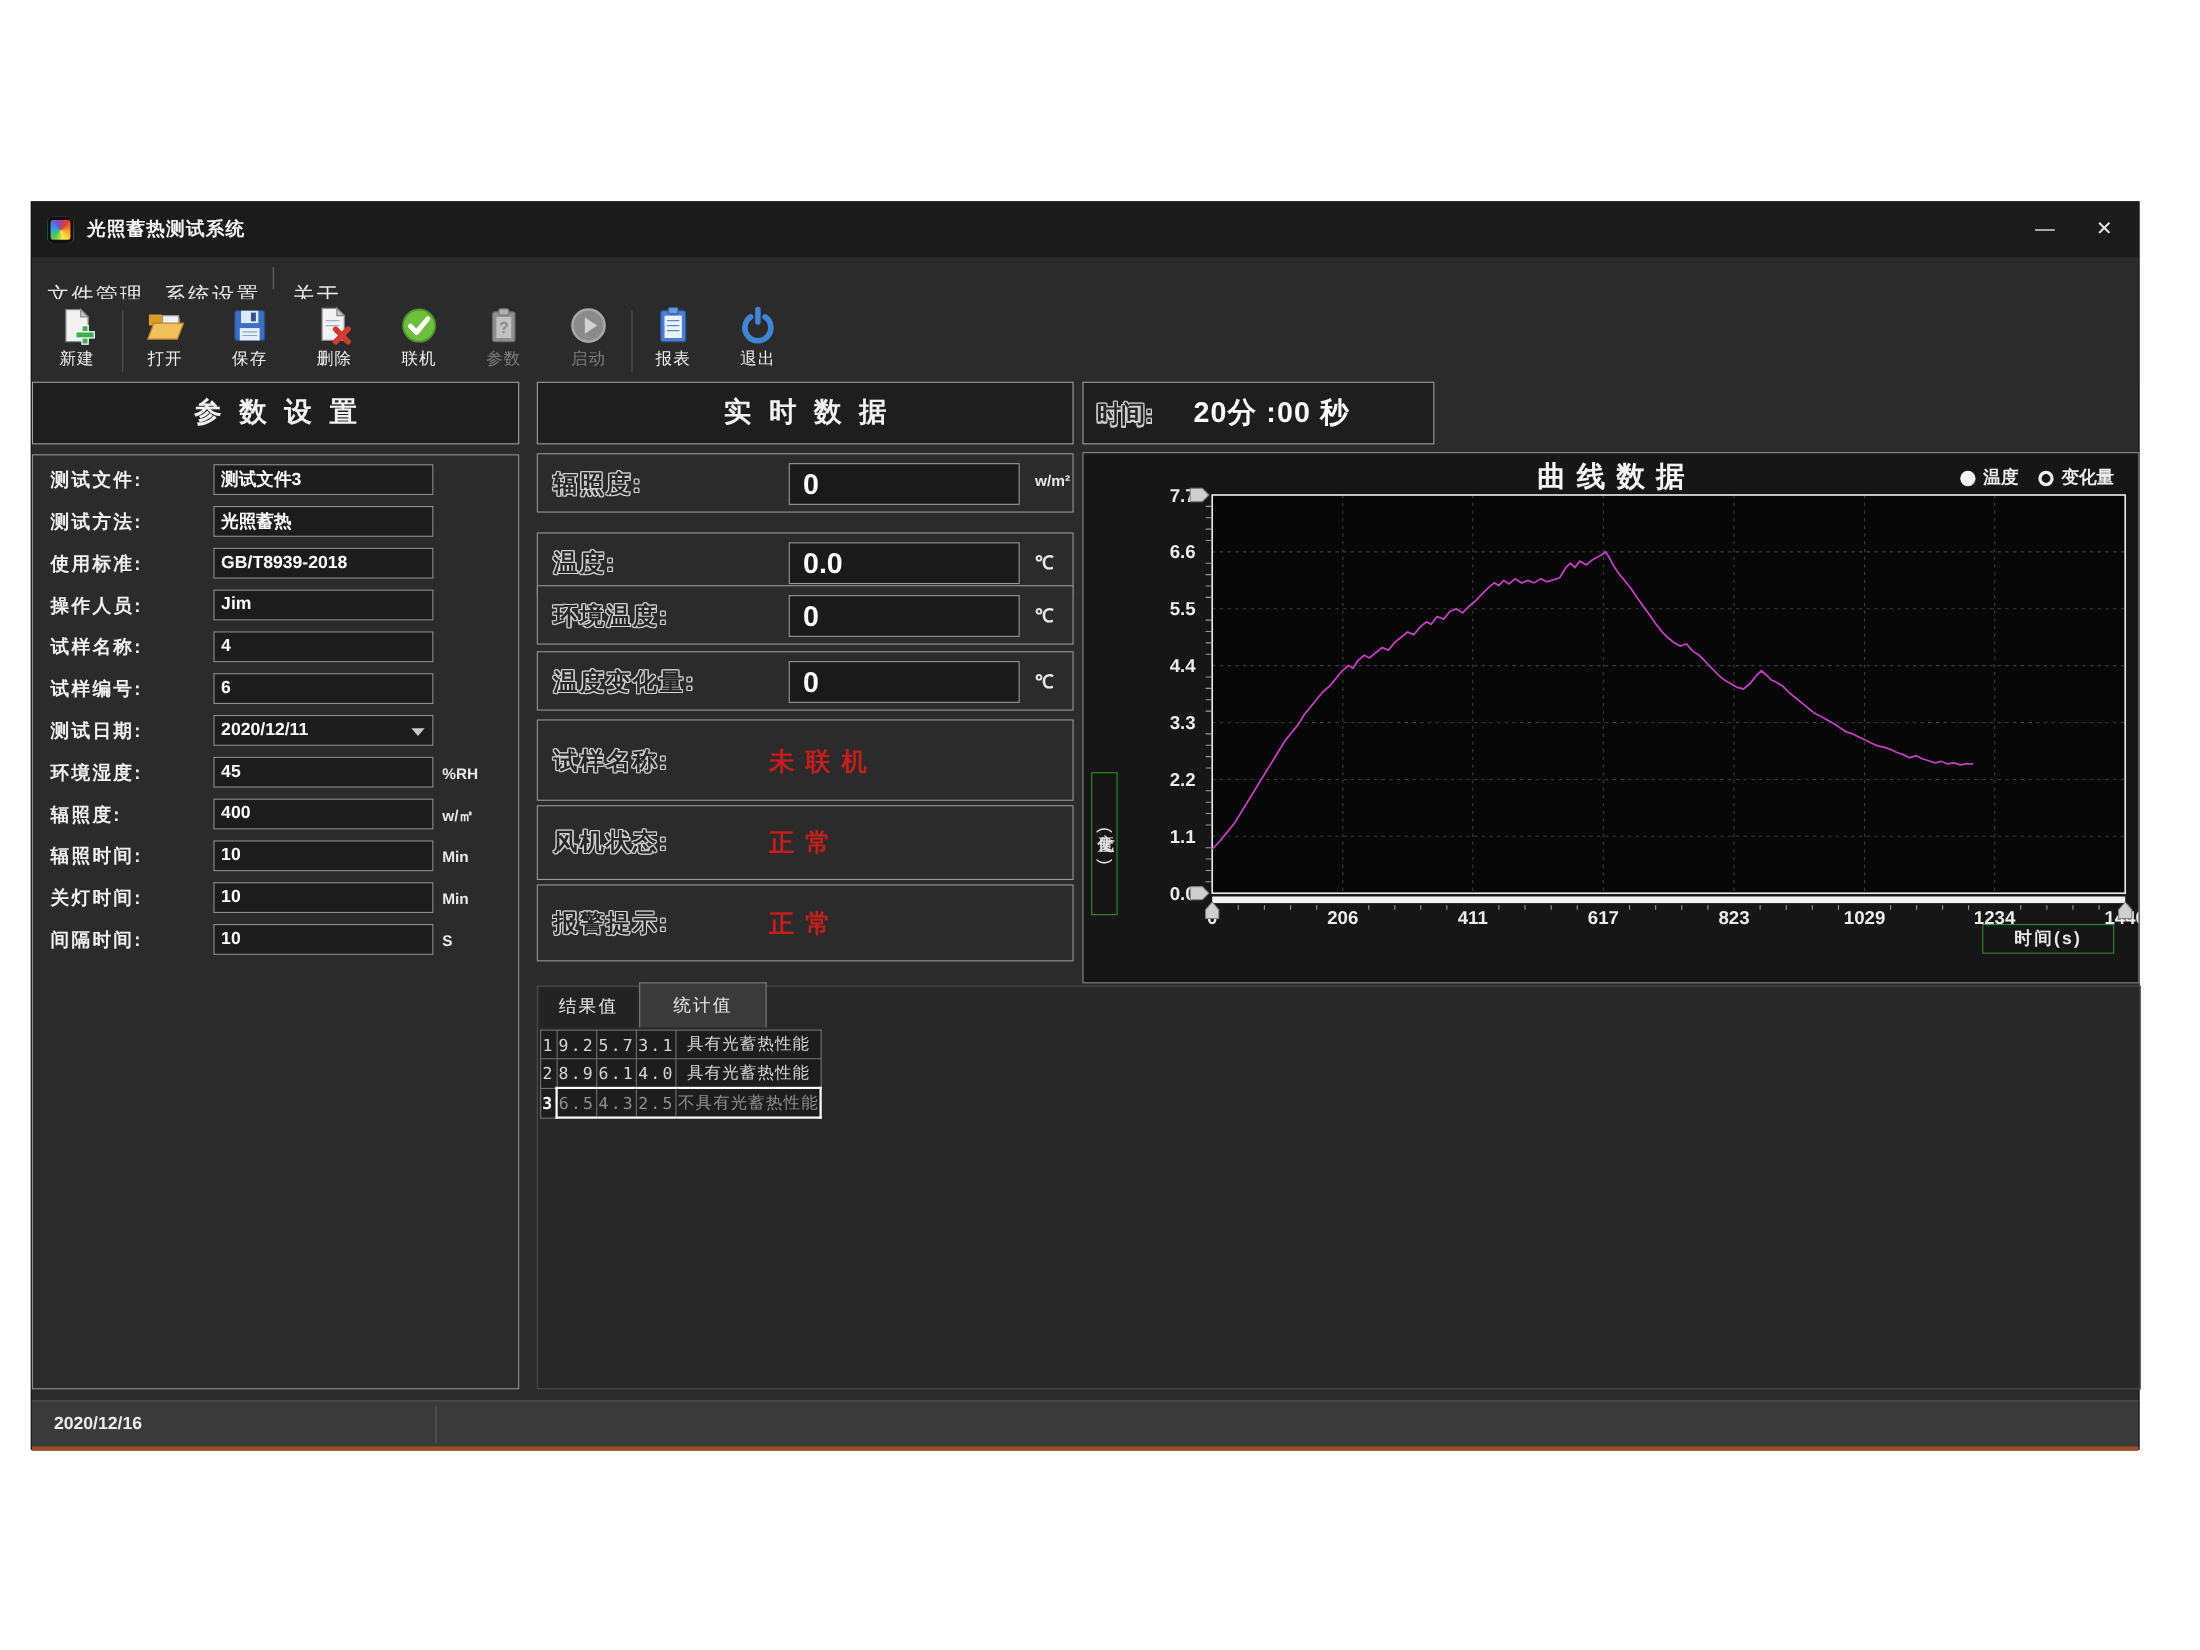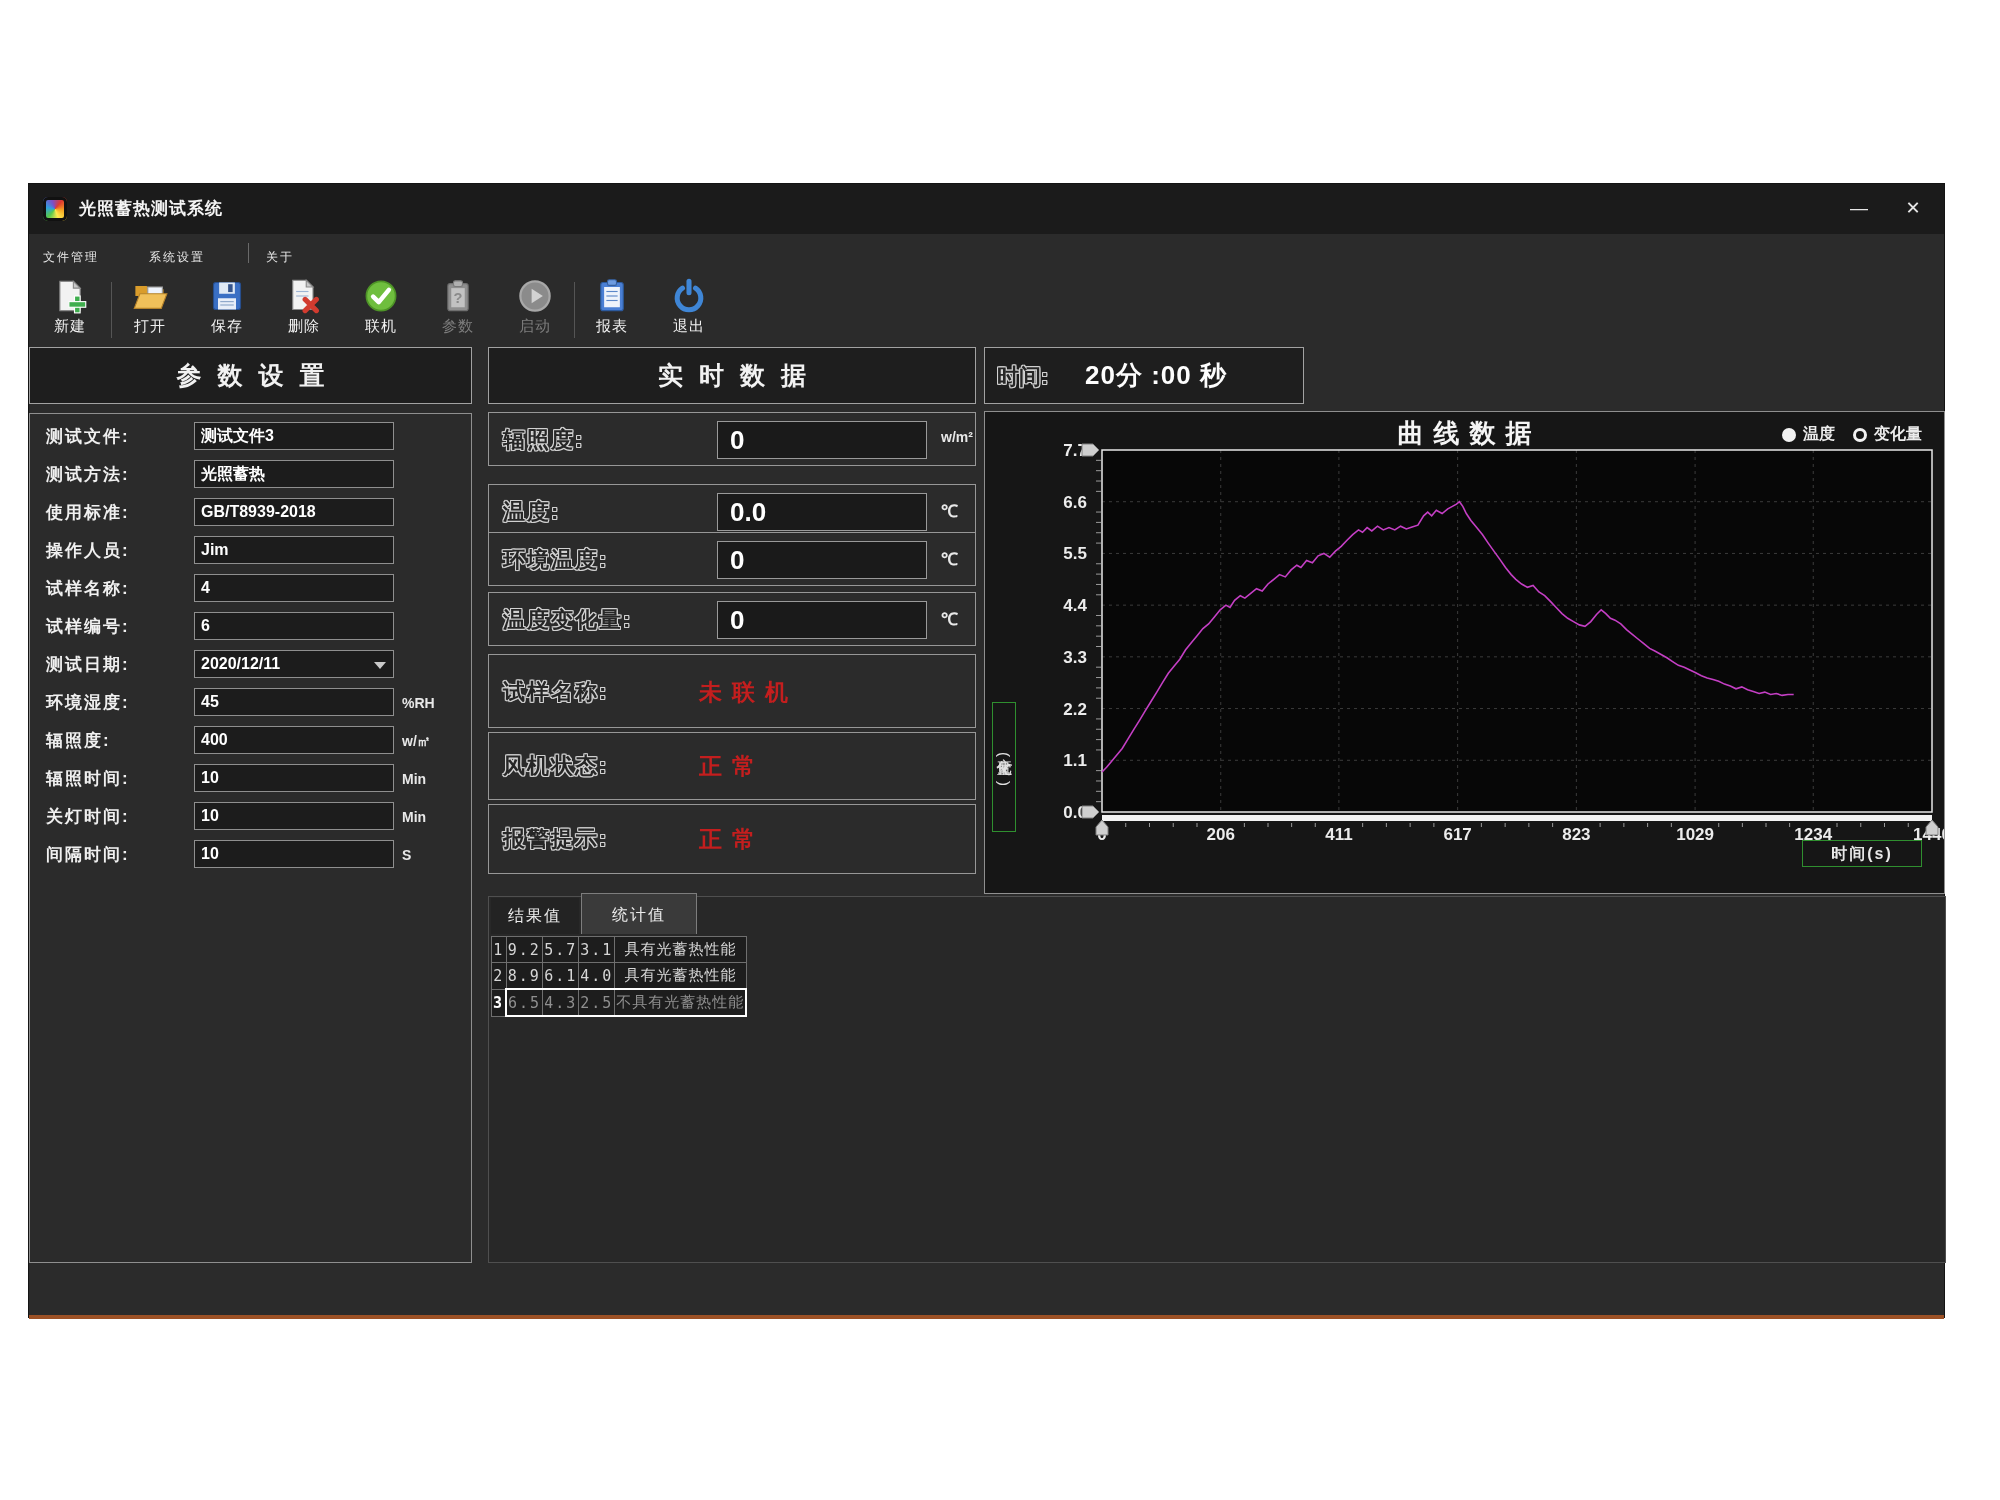--- a/index.html
+++ b/index.html
@@ -8,21 +8,21 @@
   
   .titlebar{position:absolute;left:0;top:0;width:100%;height:50px;background:#1b1b1b;}
   .appicon{position:absolute;left:14px;top:13px;width:24px;height:24px;border-radius:5px;
     background:conic-gradient(from 40deg,#e03a2f,#f5a623,#ffe94d,#57c84d,#2f9fe0,#7a4fc9,#e03a2f);
     box-shadow:inset 0 0 0 3px #111;}
   .apptitle{position:absolute;left:50px;top:0;height:50px;line-height:50px;color:#f5f5f5;font-size:17px;font-weight:bold;letter-spacing:1px;}
   .winbtn{position:absolute;top:0;height:50px;line-height:48px;width:46px;text-align:center;color:#e6e6e6;font-size:18px;cursor:default;}
   .btn-min{right:62px;} .btn-close{right:8px;}
   
   .menubar{position:absolute;left:0;top:50px;width:100%;height:38px;background:#2b2b2b;border-bottom:1px solid #222;}
-  .menuitem{position:absolute;top:4px;height:38px;line-height:38px;color:#e8e8e8;font-size:12px;letter-spacing:2px;}
+  .menuitem{position:absolute;top:16px;height:38px;line-height:38px;color:#e8e8e8;font-size:20px;letter-spacing:2px;}
   .menusep{position:absolute;top:9px;width:1px;height:20px;background:#6a6a6a;}
   
   .toolbar{position:absolute;left:0;top:88px;width:100%;height:77px;background:#2b2b2b;}
   .tbtn{position:absolute;top:4px;width:66px;height:70px;text-align:center;}
   .tbtn svg{width:36px;height:36px;display:block;margin:2px auto 0;}
   .tbtn .tlabel{display:block;margin-top:3px;color:#f0f0f0;font-size:15px;letter-spacing:1px;}
   .tbtn.disabled .tlabel{color:#7d7d7d;}
   .toolsep{position:absolute;top:10px;width:1px;height:56px;background:#555;}
   
   .hdrbox{position:absolute;top:163px;height:57px;background:#1e1e1e;border:1px solid #a2a2a2;box-sizing:border-box;
@@ -422,16 +422,20 @@
     <tr class="selrow">
       <td class="seqcell">3</td>
       <td class="selcell sel-first">6.5</td>
       <td class="selcell">4.3</td>
       <td class="selcell">2.5</td>
       <td class="selcell sel-last cjk">不具有光蓄热性能</td>
     </tr>
   </tbody>
       </table>
 
+  <div class="statusbar">
+    <span class="statusdate">2020/12/16</span>
+    <span class="statussep"></span>
+  </div>
   <div class="orangeline"></div>
 
  </div>
 </div>
 
 </body></html>

